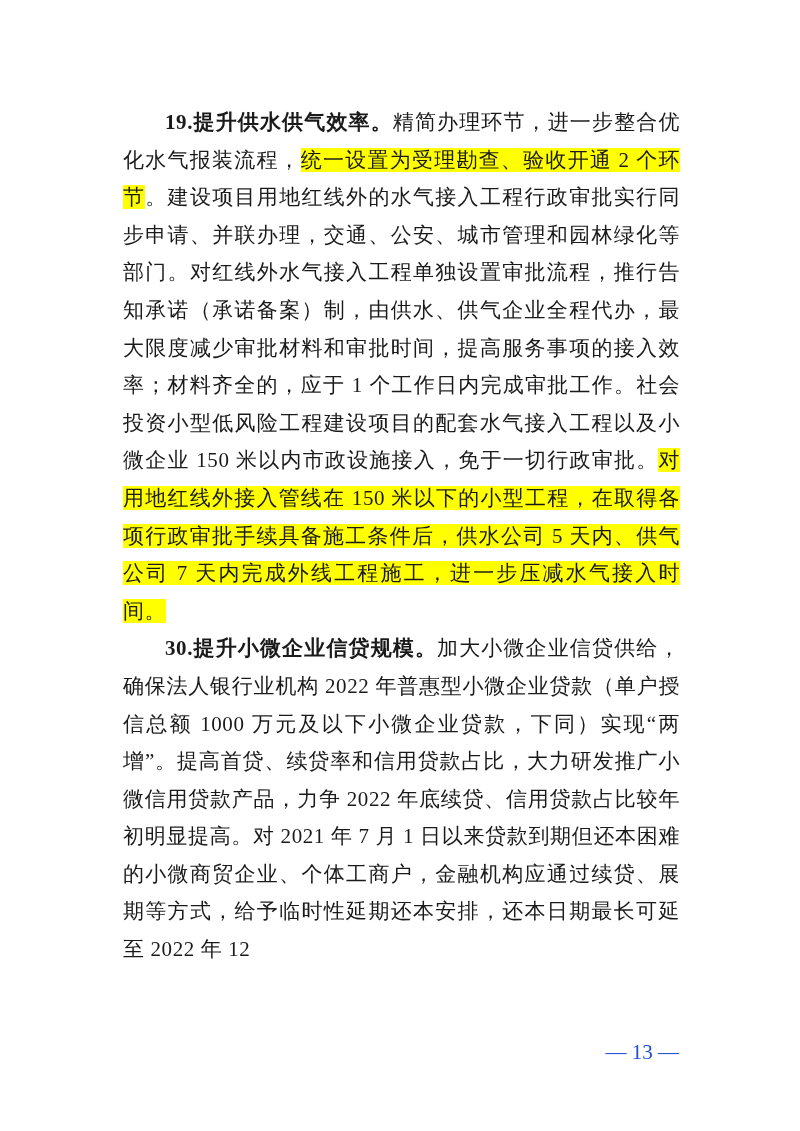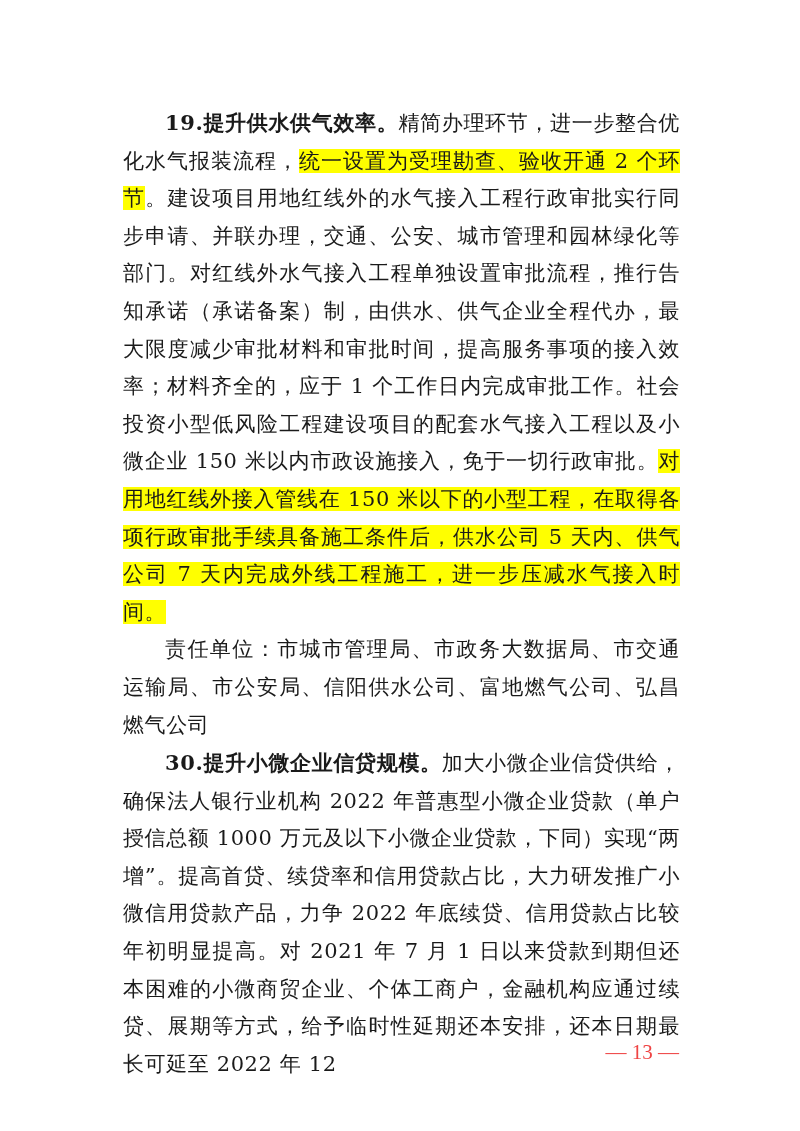--- a/index.html
+++ b/index.html
@@ -4,30 +4,29 @@
 <style>
   html, body { margin: 0; padding: 0; background: #ffffff; }
   body { width: 800px; height: 1131px; position: relative; overflow: hidden; }
   .page {
     position: absolute; left: 123px; top: 104px; width: 557px;
     font-family: "DejaVu Serif", "Liberation Serif", serif;
     font-size: 21px; line-height: 37.6px; color: #1a1a1a;
     text-align: justify; text-justify: inter-character;
     letter-spacing: 0.6px;
   }
-  .para { margin: 0; text-indent: 2em; }
+  .para { margin: 0; text-indent: 2em; font-family: Liberation Serif, serif; }
   .bold { font-weight: bold; }
   .hl { background: #ffff00; }
   .page-number {
     position: absolute; right: 121px; top: 1040px;
-    font-family: "Liberation Serif", serif; font-size: 21px; color: #ef4444;
+    font-family: "Liberation Serif", serif; font-size: 21px; color: #1d4ed8;
   }
 </style>
 </head>
 <body>
 
 <div class="page">
   <p class="para"><span class="bold">19.提升供水供气效率。</span><span>精简办理环节，进一步整合优化水气报装流程，</span><span class="hl">统一设置为受理勘查、验收开通 2 个环节</span><span>。建设项目用地红线外的水气接入工程行政审批实行同步申请、并联办理，交通、公安、城市管理和园林绿化等部门。对红线外水气接入工程单独设置审批流程，推行告知承诺（承诺备案）制，由供水、供气企业全程代办，最大限度减少审批材料和审批时间，提高服务事项的接入效率；材料齐全的，应于 1 个工作日内完成审批工作。社会投资小型低风险工程建设项目的配套水气接入工程以及小微企业 150 米以内市政设施接入，免于一切行政审批。</span><span class="hl">对用地红线外接入管线在 150 米以下的小型工程，在取得各项行政审批手续具备施工条件后，供水公司 5 天内、供气公司 7 天内完成外线工程施工，进一步压减水气接入时间。</span></p>
-  <p class="para">责任单位：市城市管理局、市政务大数据局、市交通运输局、市公安局、信阳供水公司、富地燃气公司、弘昌燃气公司</p>
   <p class="para"><span class="bold">30.提升小微企业信贷规模。</span><span>加大小微企业信贷供给，确保法人银行业机构 2022 年普惠型小微企业贷款（单户授信总额 1000 万元及以下小微企业贷款，下同）实现“两增”。提高首贷、续贷率和信用贷款占比，大力研发推广小微信用贷款产品，力争 2022 年底续贷、信用贷款占比较年初明显提高。对 2021 年 7 月 1 日以来贷款到期但还本困难的小微商贸企业、个体工商户，金融机构应通过续贷、展期等方式，给予临时性延期还本安排，还本日期最长可延至 2022 年 12</span></p>
 </div>
 
 <div class="page-number">— 13 —</div>
 
 </body></html>

